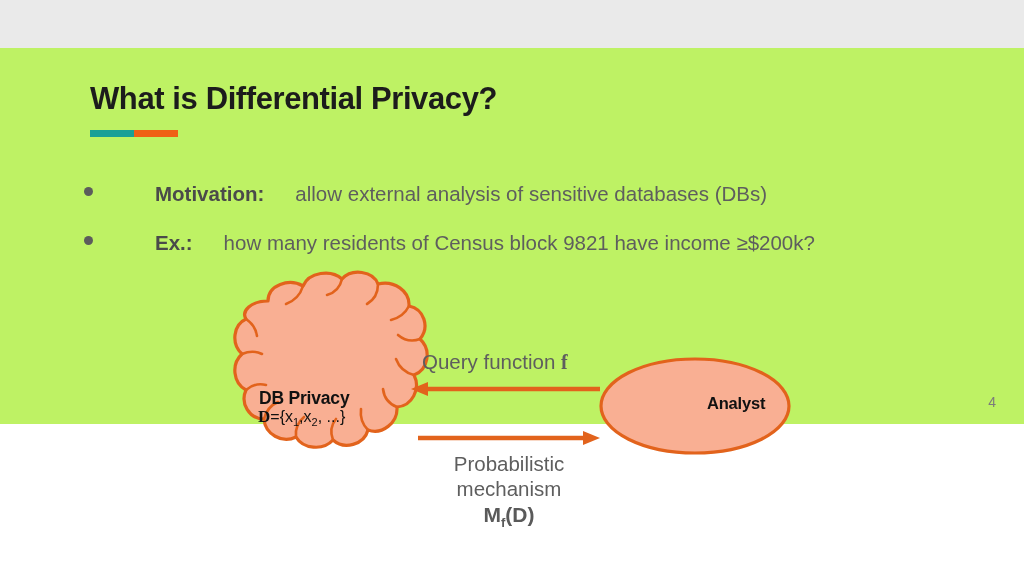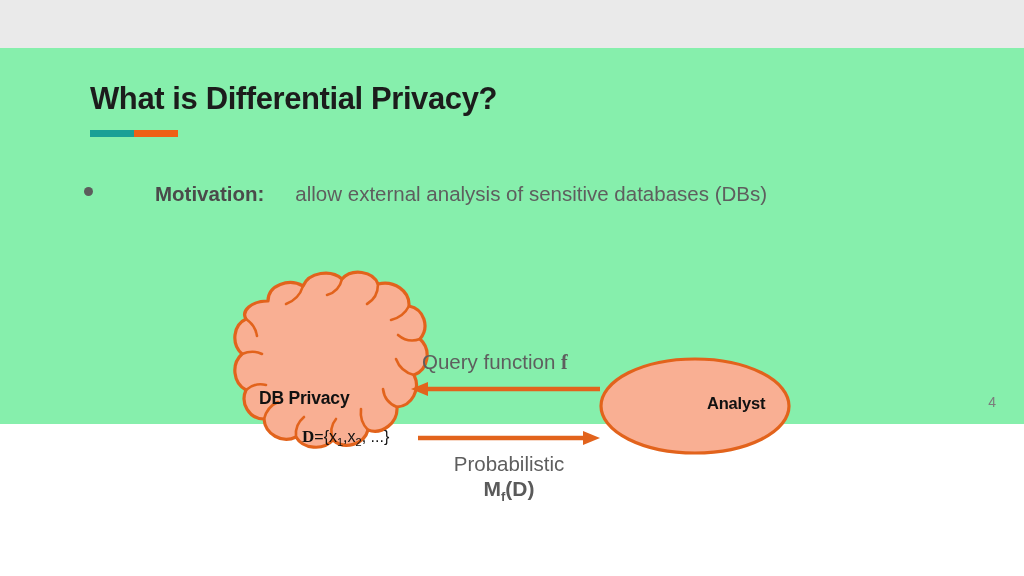--- a/index.html
+++ b/index.html
@@ -23,21 +23,21 @@
     height: 48px;
     background: #eaeaea;
   }
 
   
   #slide {
     position: absolute;
     left: 0; top: 48px;
     width: 1024px;
     height: 376px;
-    background: #86efac;
+    background: #bef264;
   }
 
   
   #title {
     position: absolute;
     left: 90px;
     top: 33px;
     font-size: 31px;
     font-weight: bold;
     color: #1c1c1c;
@@ -105,25 +105,24 @@
     white-space: nowrap;
   }
   #curator-title {
     left: 259px;
     top: 340px;
     font-size: 17.5px;
     letter-spacing: -0.2px;
   }
   #curator-data {
     left: 258px;
-    top: 379px;
+    top: 359px;
     font-size: 16px;
     font-weight: normal;
     color: #111111;
-    margin-left: 44px;
   }
   #curator-data .dsym {
     font-family: "Liberation Serif", serif;
     font-weight: bold;
     font-size: 17px;
   }
   #curator-data sub {
     font-size: 11px;
   }
   #analyst-label {
@@ -187,20 +186,25 @@
     <div class="rule-seg teal"></div>
     <div class="rule-seg orange"></div>
   </div>
 
   <div class="bullet-row" id="bullet-0">
     <span class="bullet-dot"></span>
     <span class="bullet-lead">Motivation:</span>
     <span class="bullet-rest">allow external analysis of sensitive databases (DBs)</span>
   </div>
 
+  <div class="bullet-row" id="bullet-1">
+    <span class="bullet-dot"></span>
+    <span class="bullet-lead">Ex.:</span>
+    <span class="bullet-rest">how many residents of Census block 9821 have income ≥$200k?</span>
+  </div>
 
   <div id="diagram">
     <svg width="1024" height="528" viewBox="0 0 1024 528" xmlns="http://www.w3.org/2000/svg">
       <g>
         <path d="
           M 268 253
           C 268 237, 289 230, 303 238
           C 309 224, 331 221, 342 231
           C 352 220, 373 223, 378 236
           C 394 232, 410 243, 409 258
@@ -251,18 +255,19 @@
   <div class="shape-label" id="curator-title">DB Privacy</div>
 
   <div class="shape-label" id="curator-data"><span class="dsym">D</span><span>={x</span><sub>1</sub><span>,x</span><sub>2</sub><span>, ...}</span></div>
 
   <div class="shape-label" id="analyst-label">Analyst</div>
 
   <div class="edge-label" id="query-label"><span>Query function </span><span class="fsym">f</span></div>
 
   <div class="edge-label" id="mech-label">
     <div>Probabilistic</div>
+    <div>mechanism</div>
     <div id="mech-formula"><span>M</span><sub>f</sub><span>(D)</span></div>
   </div>
 
   <div id="page-number">4</div>
 
 </div>
 
 </body></html>

